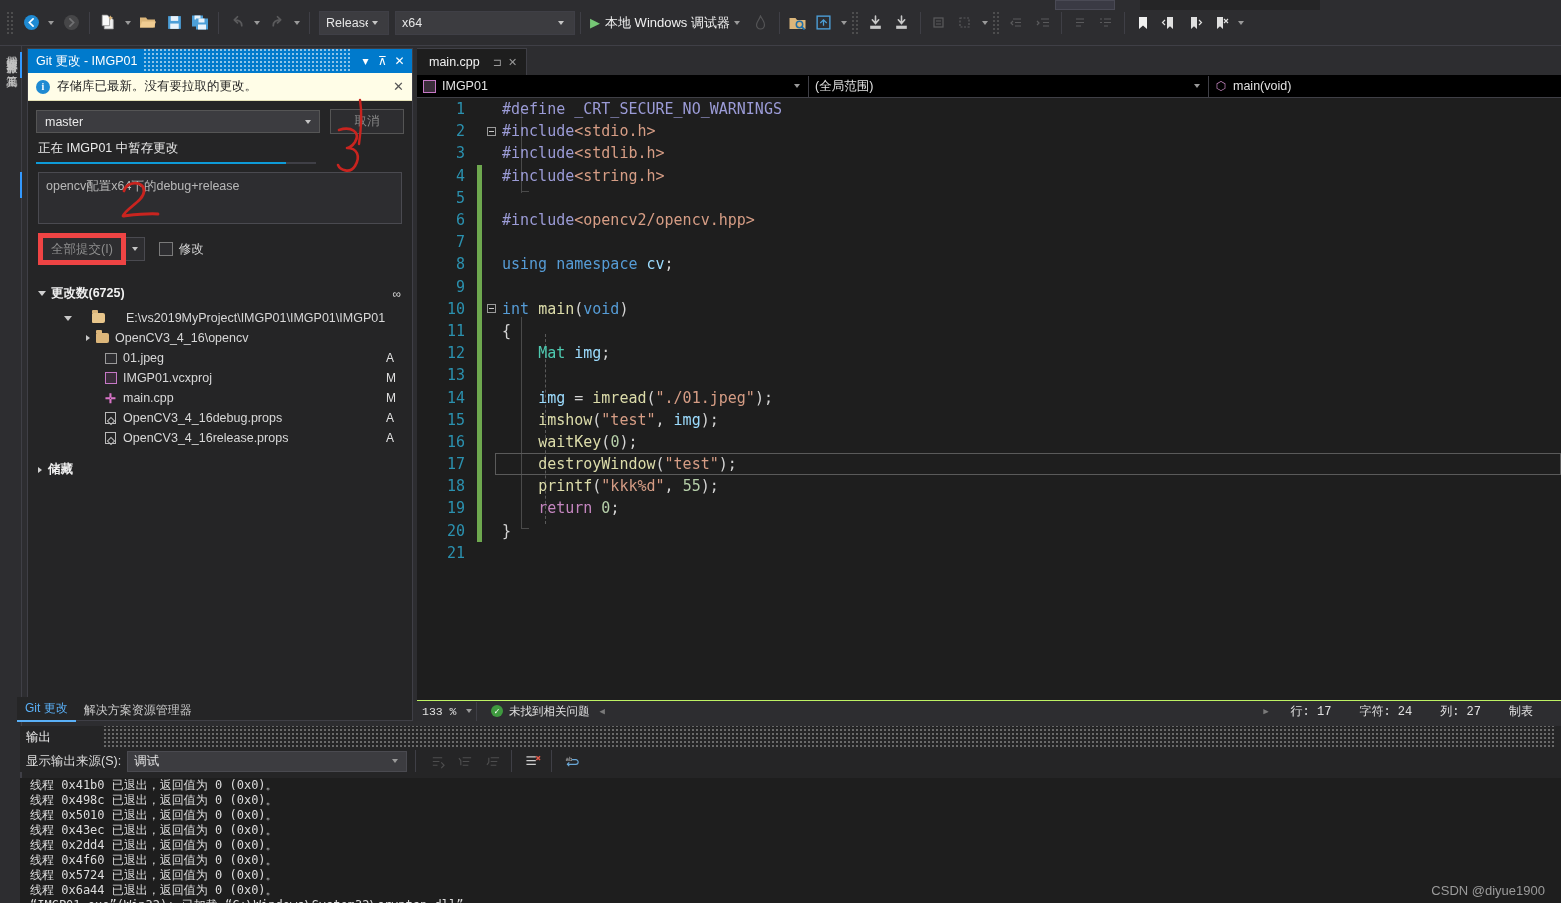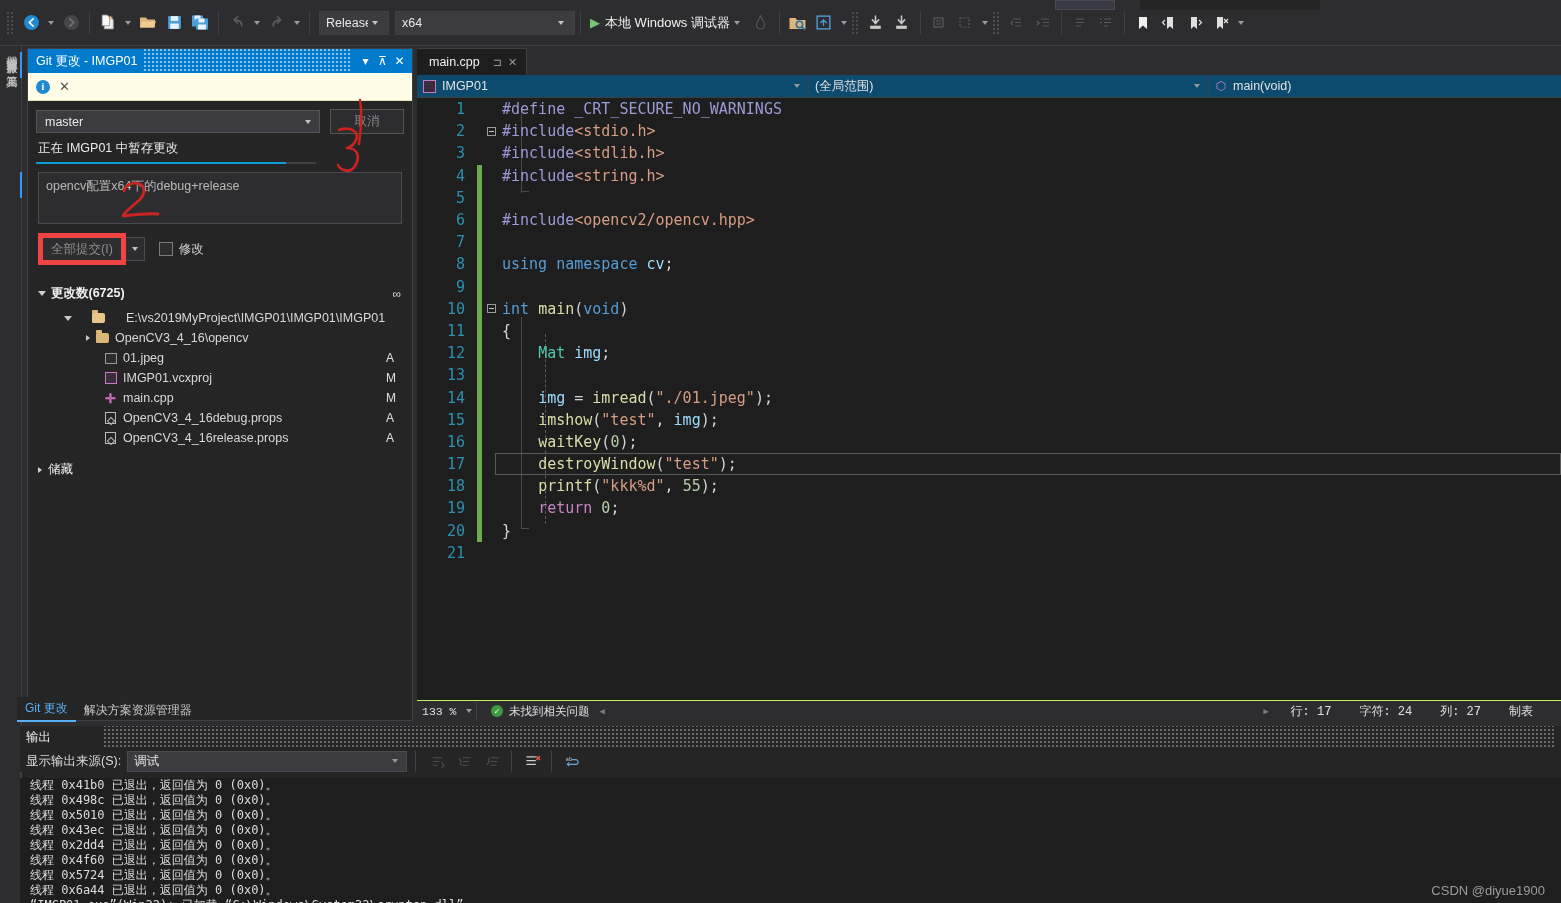--- a/index.html
+++ b/index.html
@@ -102,37 +102,37 @@
   .folder{width:13px;height:10px;background:#dcb67a;border-radius:1px 2px 2px 1px;position:relative;}
   .folder:before{content:"";position:absolute;left:0;top:-3px;width:6px;height:3px;background:#dcb67a;border-radius:1px 1px 0 0;}
   .folder.open{background:#e8c68b;}
   .imgic{width:12px;height:11px;border:1px solid #9a9a9a;box-sizing:border-box;background:#2d2d30;}
   .vcxic{width:12px;height:12px;border:1px solid #c678c6;box-sizing:border-box;background:#3a2d3a;}
   .cppic{color:#d873c8;font-size:13px;font-weight:bold;line-height:1;}
   .propic{width:11px;height:12px;border:1px solid #b9b9b9;box-sizing:border-box;position:relative;}
   .propic:after{content:"";position:absolute;left:2px;top:5px;width:4px;height:4px;border:1px solid #b9b9b9;transform:rotate(45deg);}
 
   .stashhead{display:flex;align-items:center;padding:5px 10px;margin-top:8px;}
-  .stashhead .st{font-size:12.5px;font-weight:normal;color:#f0f0f0;}
+  .stashhead .st{font-size:12.5px;font-weight:bold;color:#f0f0f0;}
 
   .gw-tabs{position:absolute;left:17px;top:700px;width:386px;height:22px;display:flex;align-items:flex-end;}
   .gw-tab{font-size:12px;padding:3px 8px;color:#c8c8c8;cursor:default;}
   .gw-tab.active{color:#5ab0f7;border-bottom:2px solid #5ab0f7;background:#252526;}
 
   
   .ann{position:absolute;color:#c9241f;font-family:"Liberation Serif",serif;pointer-events:none;}
 
   
   .editor{position:absolute;left:417px;top:48px;width:1144px;height:673px;background:#1e1e1e;}
   .tabstrip{height:27px;background:#2d2d30;display:flex;align-items:flex-end;}
   .etab{height:27px;background:#1e1e1e;display:flex;align-items:center;padding:0 6px 0 12px;
     border-top:1px solid #3f3f46;border-right:1px solid #3f3f46;box-sizing:border-box;}
   .etab .n{font-size:12.5px;color:#f0f0f0;margin-right:10px;}
   .etab .pin,.etab .cl{color:#9a9a9a;font-size:11px;padding:0 3px;cursor:default;}
-  .navbar{height:22px;background:#0c4a6e;display:flex;align-items:center;border-bottom:1px solid #3f3f46;}
+  .navbar{height:22px;background:#000000;display:flex;align-items:center;border-bottom:1px solid #3f3f46;}
   .navsel{height:21px;display:flex;align-items:center;padding:0 4px 0 6px;box-sizing:border-box;
     border-right:1px solid #3f3f46;font-size:12.5px;color:#e2e2e2;}
   .navsel.a{width:392px;}
   .navsel.b{width:400px;}
   .navsel.c{flex:1;border-right:none;}
   .navsel .nl{flex:1;white-space:nowrap;overflow:hidden;}
   .navic{width:13px;height:13px;border:1px solid #c678c6;box-sizing:border-box;background:#3a2d3a;margin-right:6px;}
   .hexic{width:12px;height:13px;margin-right:6px;color:#c586c0;font-size:12px;line-height:1;display:flex;align-items:center;justify-content:center;}
 
   .codearea{position:relative;height:600px;overflow:hidden;background:#1e1e1e;
@@ -404,20 +404,21 @@
     <div class="gw-title">
       <span class="t">Git 更改 - IMGP01</span>
       <span class="gw-dots"></span>
       <span class="gw-ib">▾</span>
       <span class="gw-ib">⊼</span>
       <span class="gw-ib">✕</span>
     </div>
 
     <div class="infobar">
       <span class="infoicon">i</span>
+      <span class="infotxt">存储库已最新。没有要拉取的更改。</span>
       <span class="infox">✕</span>
     </div>
 
     <div class="branchrow">
       <div class="branchsel">
         <span class="bl">master</span>
         <span class="caret"></span>
       </div>
       <div class="cancelbtn">取消</div>
     </div>

